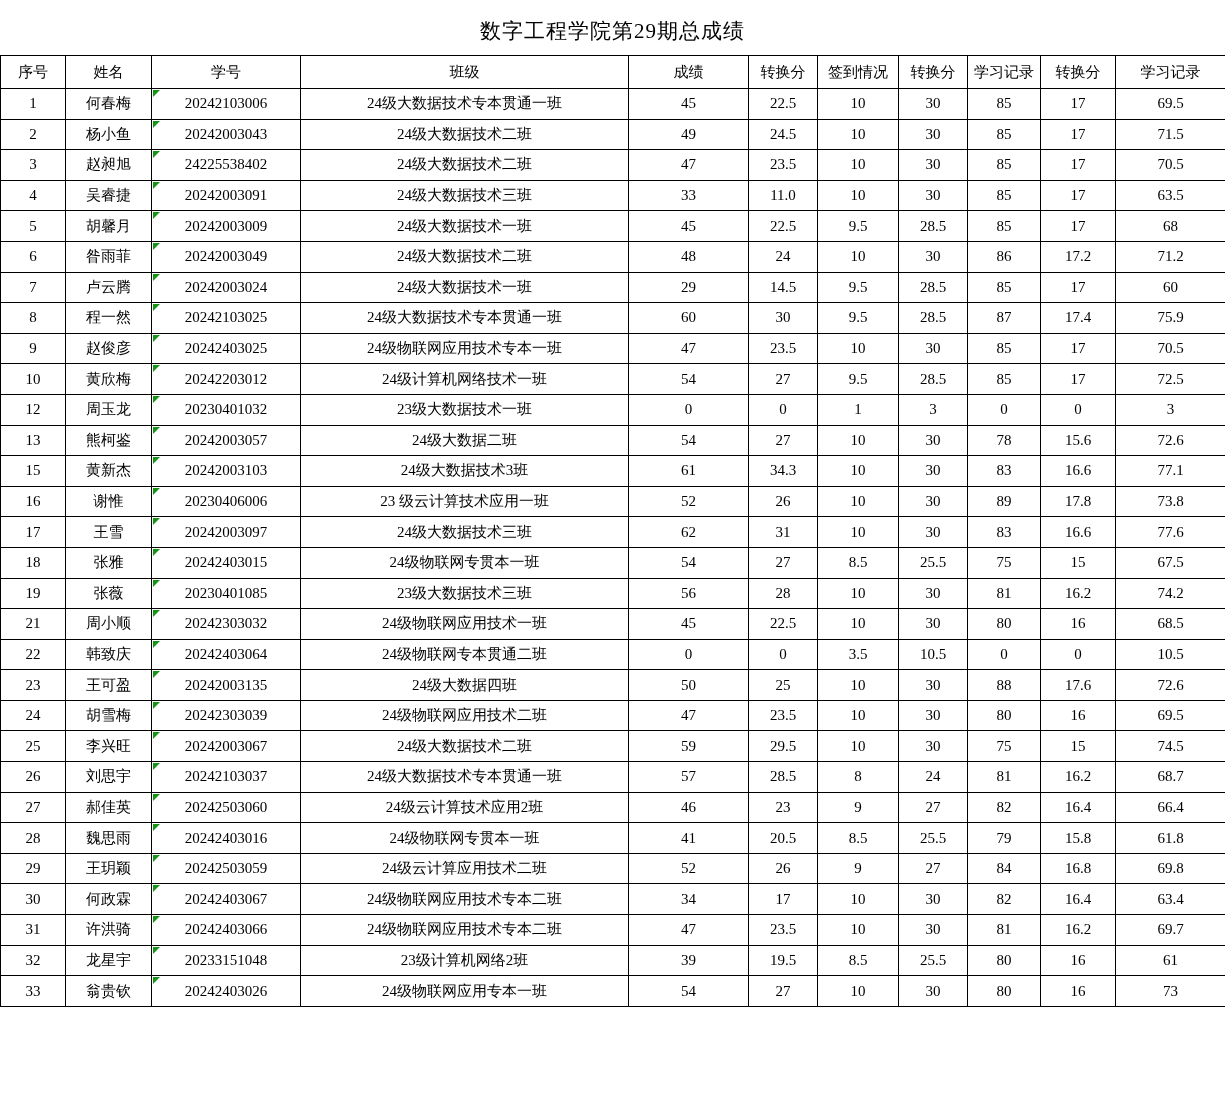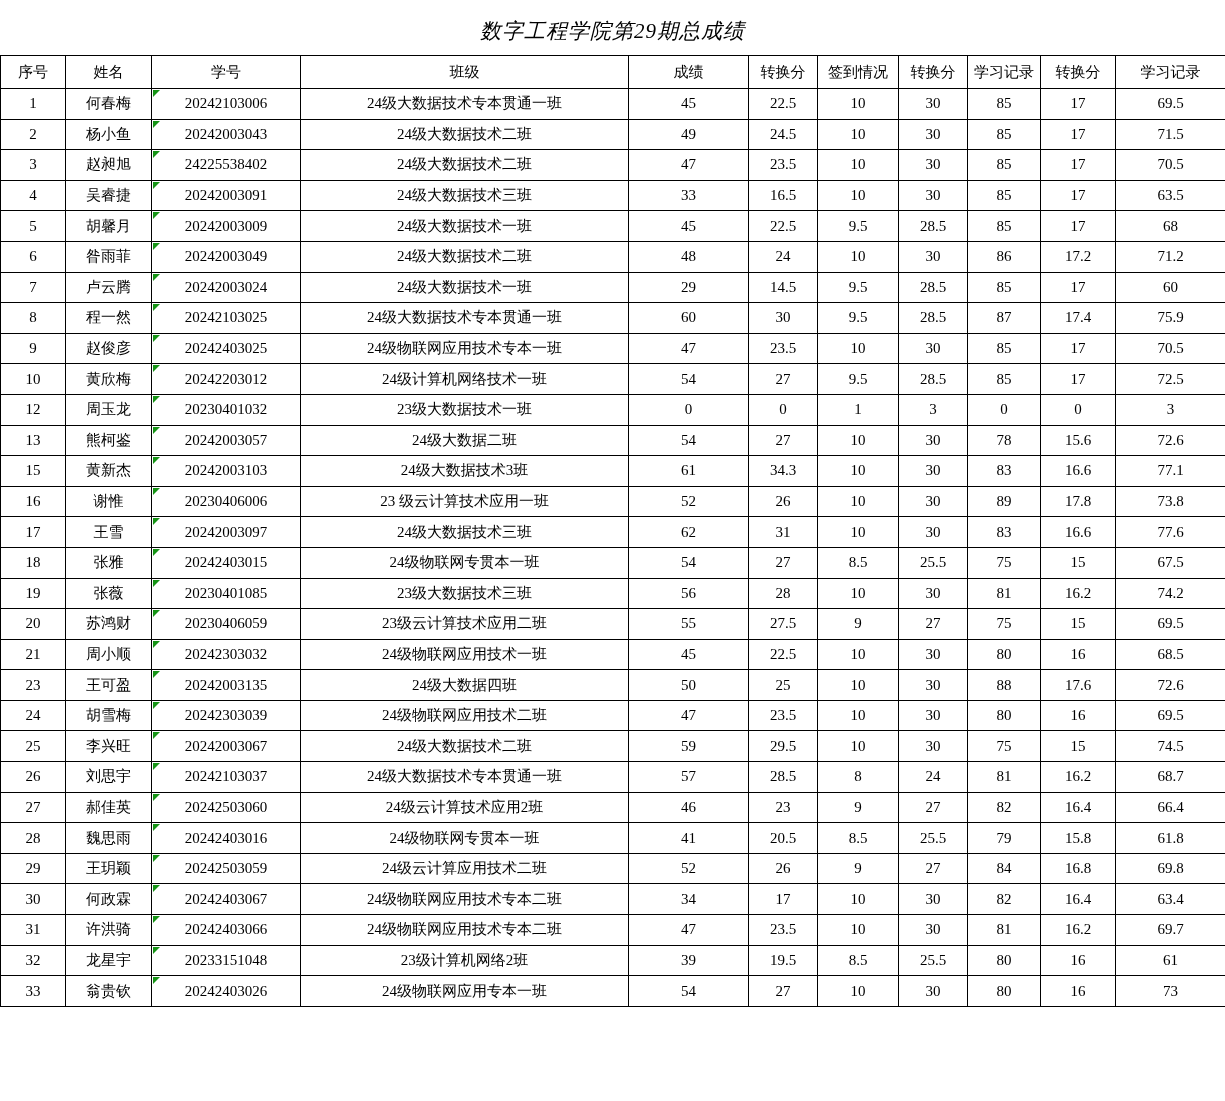--- a/index.html
+++ b/index.html
@@ -15,21 +15,20 @@
   .title {
     height: 55px;
     box-sizing: border-box;
     padding-top: 7px;
     display: flex;
     align-items: center;
     justify-content: center;
     font-size: 21px;
     letter-spacing: 1px;
     font-weight: 400;
-    font-style: italic;
   }
   table.grades {
     width: 1225px;
     border-collapse: collapse;
     table-layout: fixed;
     padding-left: 28px;
   }
   table.grades th, table.grades td {
     border: 1px solid #000;
     text-align: center;
@@ -127,21 +126,21 @@
           <td>85</td>
           <td>17</td>
           <td>70.5</td>
         </tr>
         <tr>
           <td>4</td>
           <td>吴睿捷</td>
           <td class="sid-cell"><span class="flag-tri"></span><span>20242003091</span></td>
           <td>24级大数据技术三班</td>
           <td>33</td>
-          <td>16.5</td>
+          <td>11.0</td>
           <td>10</td>
           <td>30</td>
           <td>85</td>
           <td>17</td>
           <td>63.5</td>
         </tr>
         <tr>
           <td>5</td>
           <td>胡馨月</td>
           <td class="sid-cell"><span class="flag-tri"></span><span>20242003009</span></td>
@@ -304,44 +303,44 @@
           <td>23级大数据技术三班</td>
           <td>56</td>
           <td>28</td>
           <td>10</td>
           <td>30</td>
           <td>81</td>
           <td>16.2</td>
           <td>74.2</td>
         </tr>
         <tr>
-          <td>20</td>
-          <td>苏鸿财</td>
-          <td class="sid-cell"><span class="flag-tri"></span><span>20230406059</span></td>
-          <td>23级云计算技术应用二班</td>
-          <td>55</td>
-          <td>27.5</td>
-          <td>9</td>
-          <td>27</td>
-          <td>75</td>
-          <td>15</td>
-          <td>69.5</td>
-        </tr>
-        <tr>
           <td>21</td>
           <td>周小顺</td>
           <td class="sid-cell"><span class="flag-tri"></span><span>20242303032</span></td>
           <td>24级物联网应用技术一班</td>
           <td>45</td>
           <td>22.5</td>
           <td>10</td>
           <td>30</td>
           <td>80</td>
           <td>16</td>
           <td>68.5</td>
+        </tr>
+        <tr>
+          <td>22</td>
+          <td>韩致庆</td>
+          <td class="sid-cell"><span class="flag-tri"></span><span>20242403064</span></td>
+          <td>24级物联网专本贯通二班</td>
+          <td>0</td>
+          <td>0</td>
+          <td>3.5</td>
+          <td>10.5</td>
+          <td>0</td>
+          <td>0</td>
+          <td>10.5</td>
         </tr>
         <tr>
           <td>23</td>
           <td>王可盈</td>
           <td class="sid-cell"><span class="flag-tri"></span><span>20242003135</span></td>
           <td>24级大数据四班</td>
           <td>50</td>
           <td>25</td>
           <td>10</td>
           <td>30</td>

